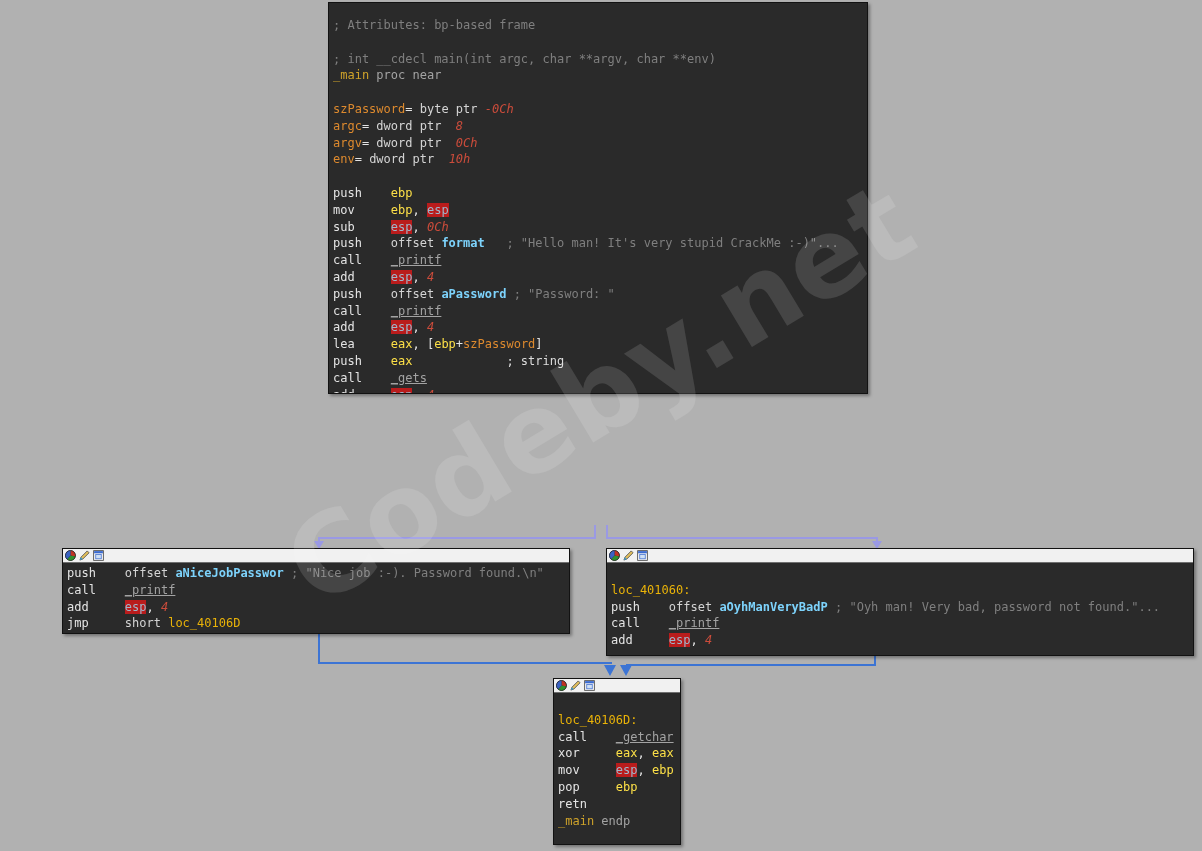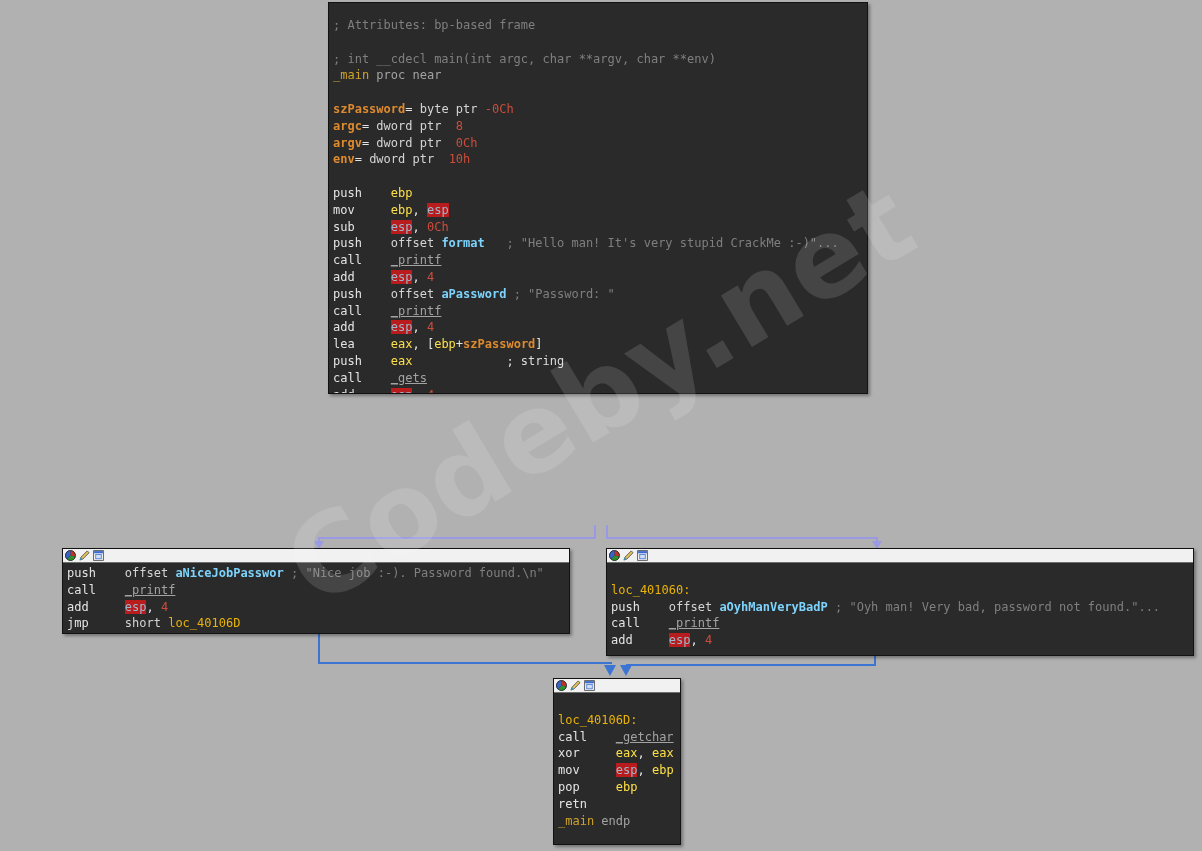--- a/index.html
+++ b/index.html
@@ -28,22 +28,22 @@
     color:#e4e4e4;
   }
   .line{height:16.8px;}
   
   .t-c{color:#7f7f7f;}                       
   .t-w{color:#e4e4e4;}                       
   .t-g{color:#d4d4d4;text-align:center;}                       
   .t-b{color:#7dd3fc;font-weight:bold;}      
   .t-reg{color:#fde047;}                     
   .t-regh{color:#9fb6cb;background:#b91c1c;} 
-  .t-num{color:#cc4c3b;}                     
-  .t-var{color:#de8a2e;font-weight:bold;}                     
+  .t-num{color:#cc4c3b;font-style:italic;}                     
+  .t-var{color:#de8a2e;}                     
   .t-loc{color:#eab308;}                     
   .t-fn{color:#cfa32a;text-align:right;}                      
   .t-grn{color:#a3a3a3;}                     
   .t-cy{color:#a3a3a3;text-decoration:underline;}                      
   .t-wc{color:#dcdcdc;}                      
   
   .eseg{position:absolute;}
   .e-up{background:#9a99e4;}
   .e-dn{background:#3c74d4;}
   .arr{position:absolute;width:0;height:0;}

